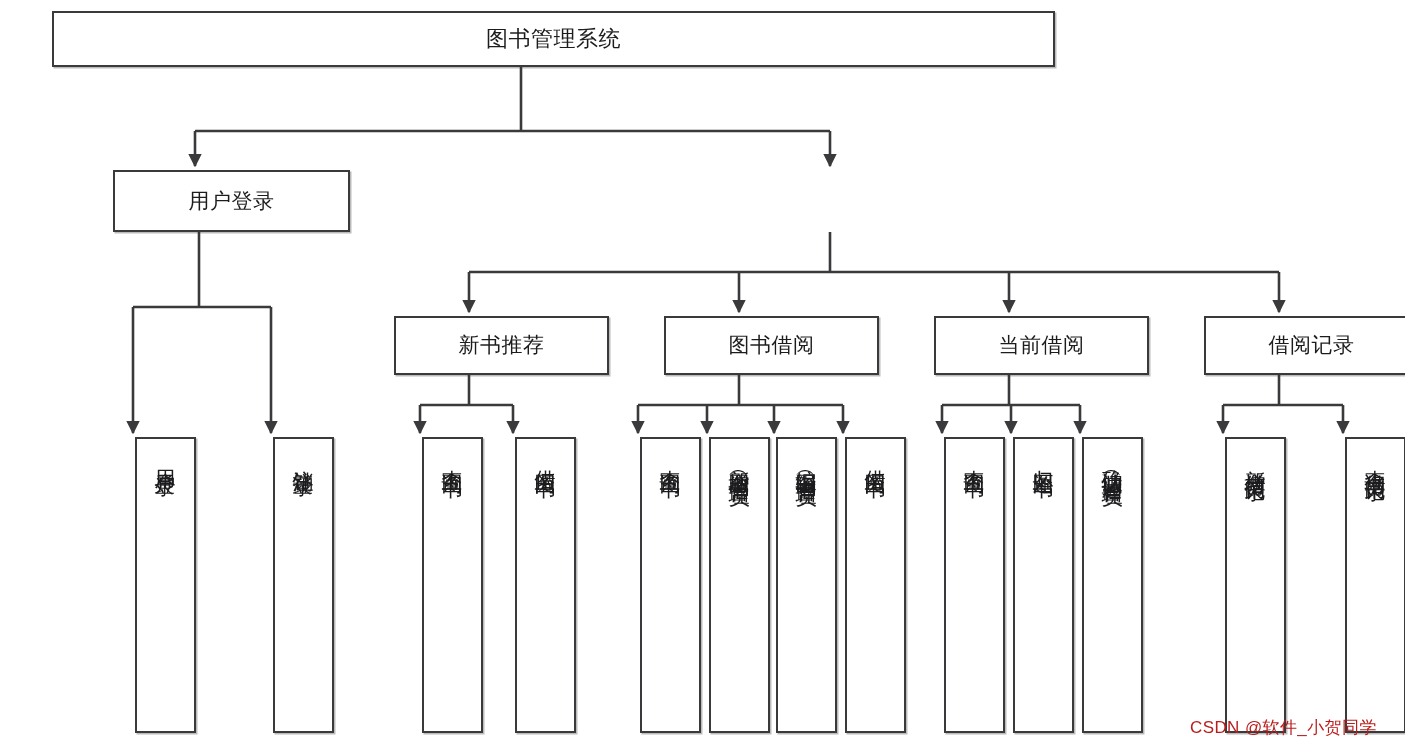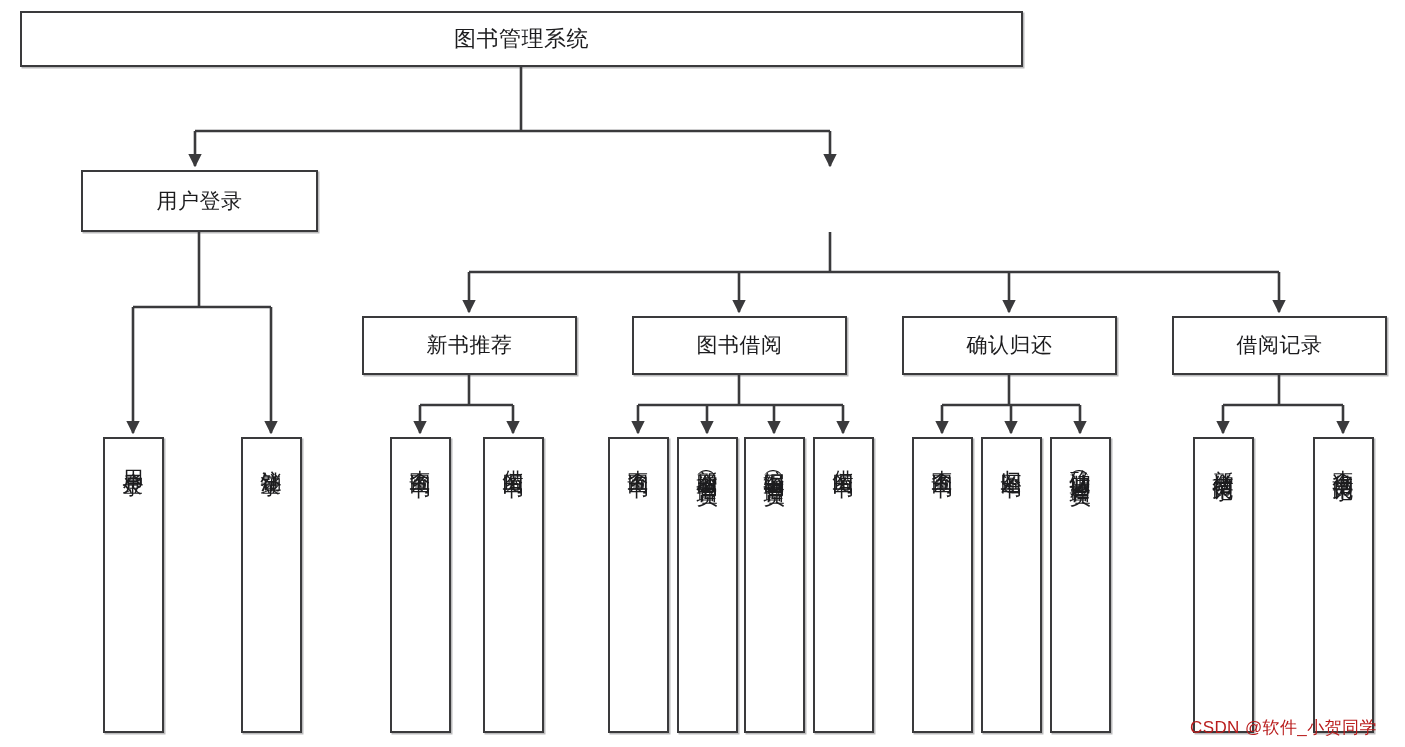--- a/index.html
+++ b/index.html
@@ -28,20 +28,21 @@
   }
   .node {
     position: absolute;
     box-sizing: border-box;
     background: #ffffff;
     border: 2px solid #3a3a3c;
     display: flex;
     align-items: center;
     justify-content: center;
     box-shadow: 1.5px 1.5px 0 rgba(60,60,62,0.35);
+    margin-left: 32px;
   }
   .node .label {
     color: #1c1c1e;
     line-height: 1.18;
     text-align: center;
     white-space: pre;
     letter-spacing: 0.5px;
   }
   .node.horiz .label {
     font-size: 21px;
@@ -133,21 +134,21 @@
     <span class="label">用户登录</span>
   </div>
 
   <div class="node horiz" style="left:632px; top:316px; width:215px; height:59px;">
     <span class="label">图书借阅</span>
   </div>
   <div class="node horiz" style="left:362px; top:316px; width:215px; height:59px;">
     <span class="label">新书推荐</span>
   </div>
   <div class="node horiz" style="left:902px; top:316px; width:215px; height:59px;">
-    <span class="label">确认归还</span>
+    <span class="label">当前借阅</span>
   </div>
   <div class="node horiz" style="left:1172px; top:316px; width:215px; height:59px;">
     <span class="label">借阅记录</span>
   </div>
 
   <div class="node vert" style="left:103px; top:437px; width:61px; height:296px;">
     <span class="label">用户登录</span>
   </div>
   <div class="node vert" style="left:241px; top:437px; width:61px; height:296px;">
     <span class="label">注销登录</span>

